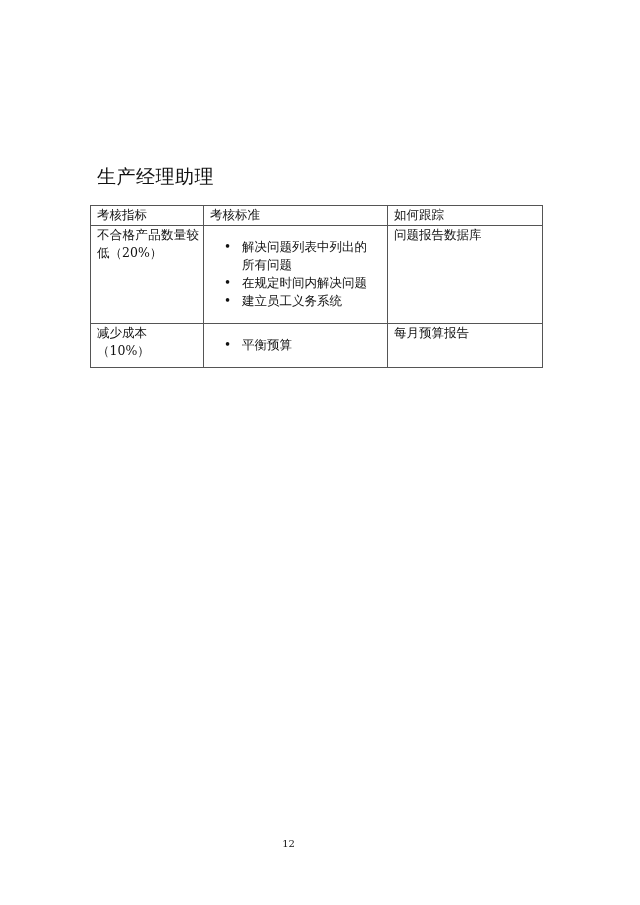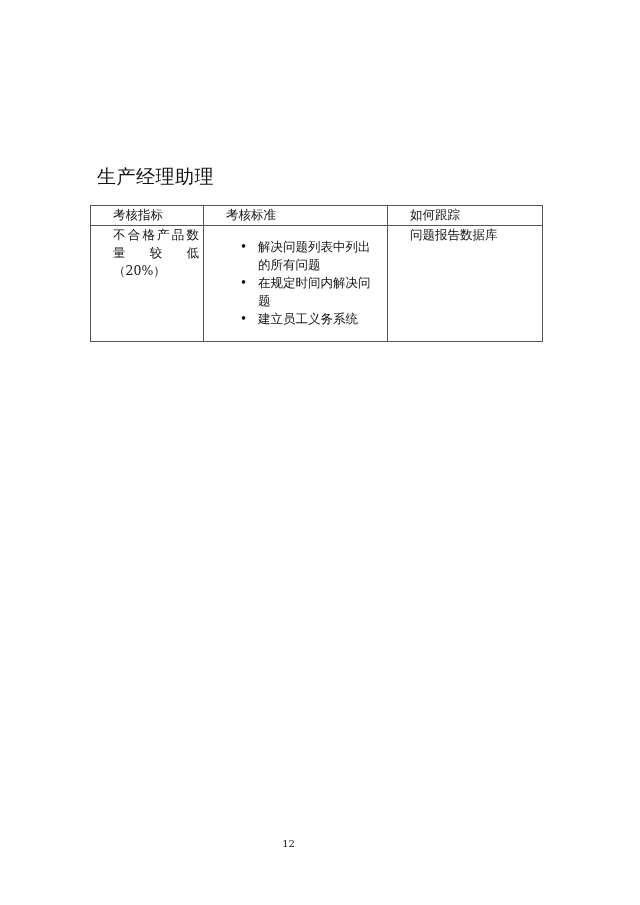--- a/index.html
+++ b/index.html
@@ -1,21 +1,21 @@
 <!DOCTYPE html>
 <html><head>
 <meta charset="utf-8">
 <style>
   html, body { margin:0; padding:0; background:#ffffff; }
   body { width:640px; height:905px; position:relative; overflow:hidden;
          font-family: "DejaVu Serif", "Liberation Serif", serif; color:#111; }
   .title { position:absolute; left:97px; top:164px; font-size:19px; font-weight:normal; letter-spacing:0.5px; }
   table.kpi { position:absolute; left:90px; top:205px; width:452px; border-collapse:collapse;
               table-layout:fixed; font-size:12.5px; line-height:18px; }
-  table.kpi td { border:1px solid #555; vertical-align:top; padding:0 4px 1px 22px; }
+  table.kpi td { border:1px solid #555; vertical-align:top; padding:0 4px 1px 6px; }
   col.c1 { width:113px; } col.c2 { width:184px; } col.c3 { width:155px; }
   .just { text-align:justify; text-align-last:auto; }
   ul.b { list-style:none; margin:12px; padding:0; }
   ul.b li { position:relative; padding-left:20px; }
   ul.b li::before { content:"\2022"; position:absolute; left:2px; top:0; font-size:12px; }
   ul.b li.num { padding-left:20px; }
   ul.b li.num::before { content:none; }
   .numlabel { position:absolute; left:0; }
   .pageno { position:absolute; left:0; width:577px; top:838px; text-align:center; font-size:10px; }
 </style>
@@ -46,18 +46,27 @@
         <li>建立员工义务系统</li>
       </ul>
     </td>
     <td>问题报告数据库</td>
   </tr>
 
 
 
 
 
+  <tr>
+    <td>减少成本（10%）</td>
+    <td>
+      <ul class="b">
+        <li>平衡预算</li>
+      </ul>
+    </td>
+    <td>每月预算报告</td>
+  </tr>
 
 
 </tbody>
   </table>
 
 <div class="pageno">12</div>
 
 </body></html>

